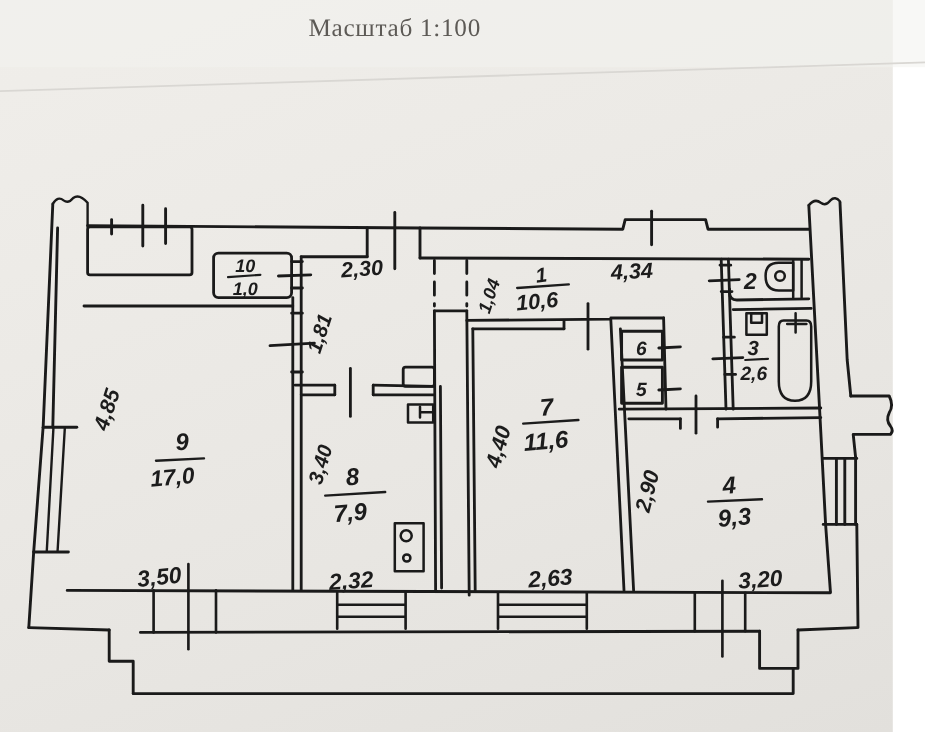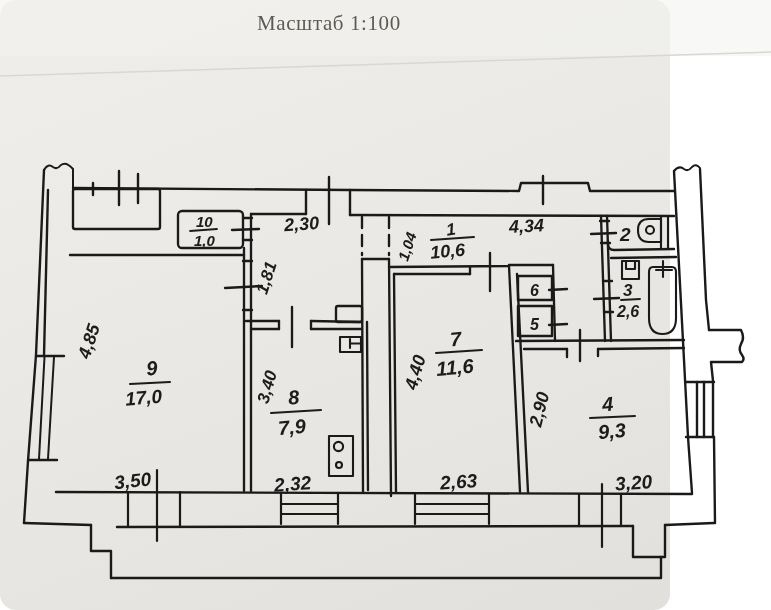--- a/index.html
+++ b/index.html
@@ -1,17 +1,17 @@
 <!DOCTYPE html>
 <html><head>
 <meta charset="utf-8">
 <style>
   html,body{margin:0;padding:0;}
   body{width:771px;height:610px;overflow:hidden;font-family:"Liberation Sans",sans-serif;}
-  .page{position:relative;width:670px;height:610px;background:linear-gradient(160deg,#f0eeea 0%,#eceae6 35%,#e8e6e2 65%,#e2e0dc 100%);border-radius:16px;}
+  .page{position:relative;width:744px;height:610px;background:linear-gradient(160deg,#f0eeea 0%,#eceae6 35%,#e8e6e2 65%,#e2e0dc 100%);}
   svg{position:absolute;left:0;top:0;}
   .hw{font-family:"Liberation Sans",sans-serif;font-style:italic;font-weight:bold;fill:#1c1c1c;}
   svg{filter:blur(0.38px);}
   text{-webkit-font-smoothing:antialiased;}
 </style>
 </head>
 <body>
 <div class="page">
 <svg width="771" height="610" viewBox="0 0 771 610" fill="none" stroke-linecap="round" stroke-linejoin="round">
 

